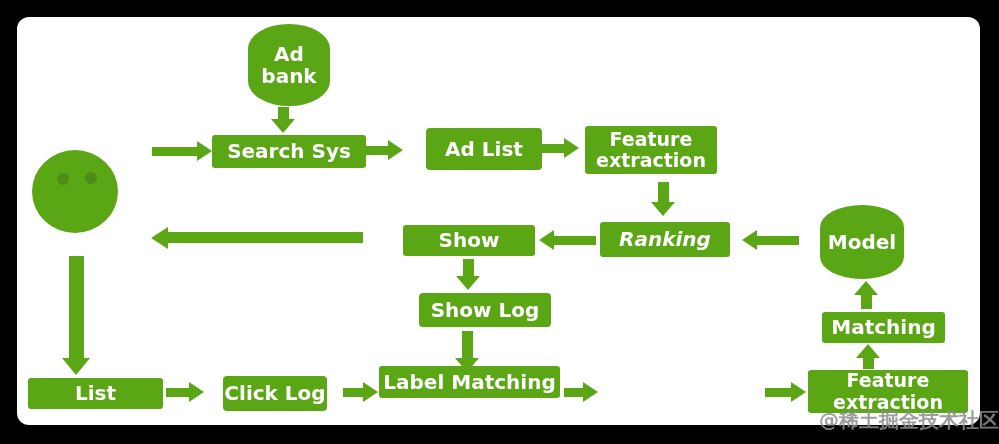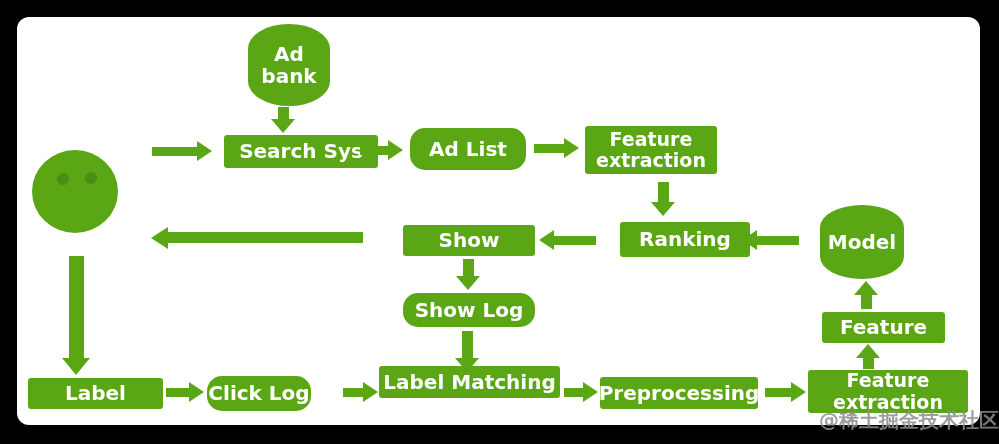--- a/index.html
+++ b/index.html
@@ -12,21 +12,21 @@
     position:absolute; left:17px; top:17px; width:963px; height:408px;
     background:#fff; border-radius:12px;
   }
   .node {
     position:absolute; background:var(--green); color:#fff;
     font-weight:bold; font-size:20px; line-height:1.12;
     display:flex; align-items:center; justify-content:center;
     text-align:center; border-radius:3px; box-sizing:border-box;
   }
   .node .wrap { display:block; margin:0 auto; }
-  .rounded { border-radius:15px; }
+  .rounded { border-radius:4px;margin-left:16px; }
   .cyl { border-radius:50% / 30%; }
   .small-text { font-size:19px; }
   .face {
     position:absolute; background:var(--green); border-radius:50%;
   }
   .eye {
     position:absolute; width:12px; height:12px; border-radius:50%;
     background:var(--eye);
   }
   
@@ -58,33 +58,33 @@
 </head>
 <body>
 
 <div class="stage">
   <div class="panel"></div>
 
   <div class="node cyl" style="left:248px; top:24px; width:82px; height:82px;">
     <span class="wrap" style="max-width:60px;">Ad bank</span>
   </div>
 
-  <div class="node" style="left:224px; top:135px; width:154px; height:33px;">
+  <div class="node" style="left:212px; top:135px; width:154px; height:33px;">
     <span>Search Sys</span>
   </div>
 
   <div class="node rounded" style="left:410px; top:128px; width:116px; height:42px;">
     <span>Ad List</span>
   </div>
 
   <div class="node small-text" style="left:585px; top:126px; width:132px; height:48px;">
     <span class="wrap" style="max-width:110px;">Feature extraction</span>
   </div>
 
-  <div class="node" style="left:620px; top:222px; width:130px; height:35px;">
+  <div class="node" style="left:600px; top:222px; width:130px; height:35px;font-style:italic;">
     <span>Ranking</span>
   </div>
 
   <div class="node cyl" style="left:820px; top:205px; width:84px; height:74px;">
     <span>Model</span>
   </div>
 
   <div class="node" style="left:403px; top:225px; width:132px; height:31px;">
     <span>Show</span>
   </div>
@@ -92,41 +92,38 @@
   <div class="node rounded" style="left:403px; top:293px; width:132px; height:34px;">
     <span>Show Log</span>
   </div>
 
   <div class="face" style="left:32px; top:150px; width:86px; height:83px;">
     <span class="eye" style="left:25px; top:23px;"></span>
     <span class="eye" style="left:53px; top:22px;"></span>
   </div>
 
   <div class="node" style="left:28px; top:378px; width:135px; height:31px;">
-    <span>Label</span>
+    <span>List</span>
   </div>
 
   <div class="node rounded" style="left:207px; top:376px; width:104px; height:35px;">
     <span>Click Log</span>
   </div>
 
   <div class="node" style="left:379px; top:366px; width:181px; height:32px;">
     <span>Label Matching</span>
   </div>
 
-  <div class="node" style="left:600px; top:377px; width:158px; height:32px;">
-    <span>Preprocessing</span>
-  </div>
 
   <div class="node small-text" style="left:808px; top:370px; width:160px; height:43px;">
     <span class="wrap" style="max-width:110px;">Feature extraction</span>
   </div>
 
   <div class="node" style="left:822px; top:312px; width:123px; height:31px;">
-    <span>Feature</span>
+    <span>Matching</span>
   </div>
 
   <div class="ar ar-d" style="left:271px; top:107px; width:24px; height:26px;">
     <span class="shaft"></span>
       <span class="head"></span>
   </div>
 
   <div class="ar ar-r" style="left:152px; top:141px; width:60px; height:20px;">
     <span class="shaft"></span>
       <span class="head"></span>

